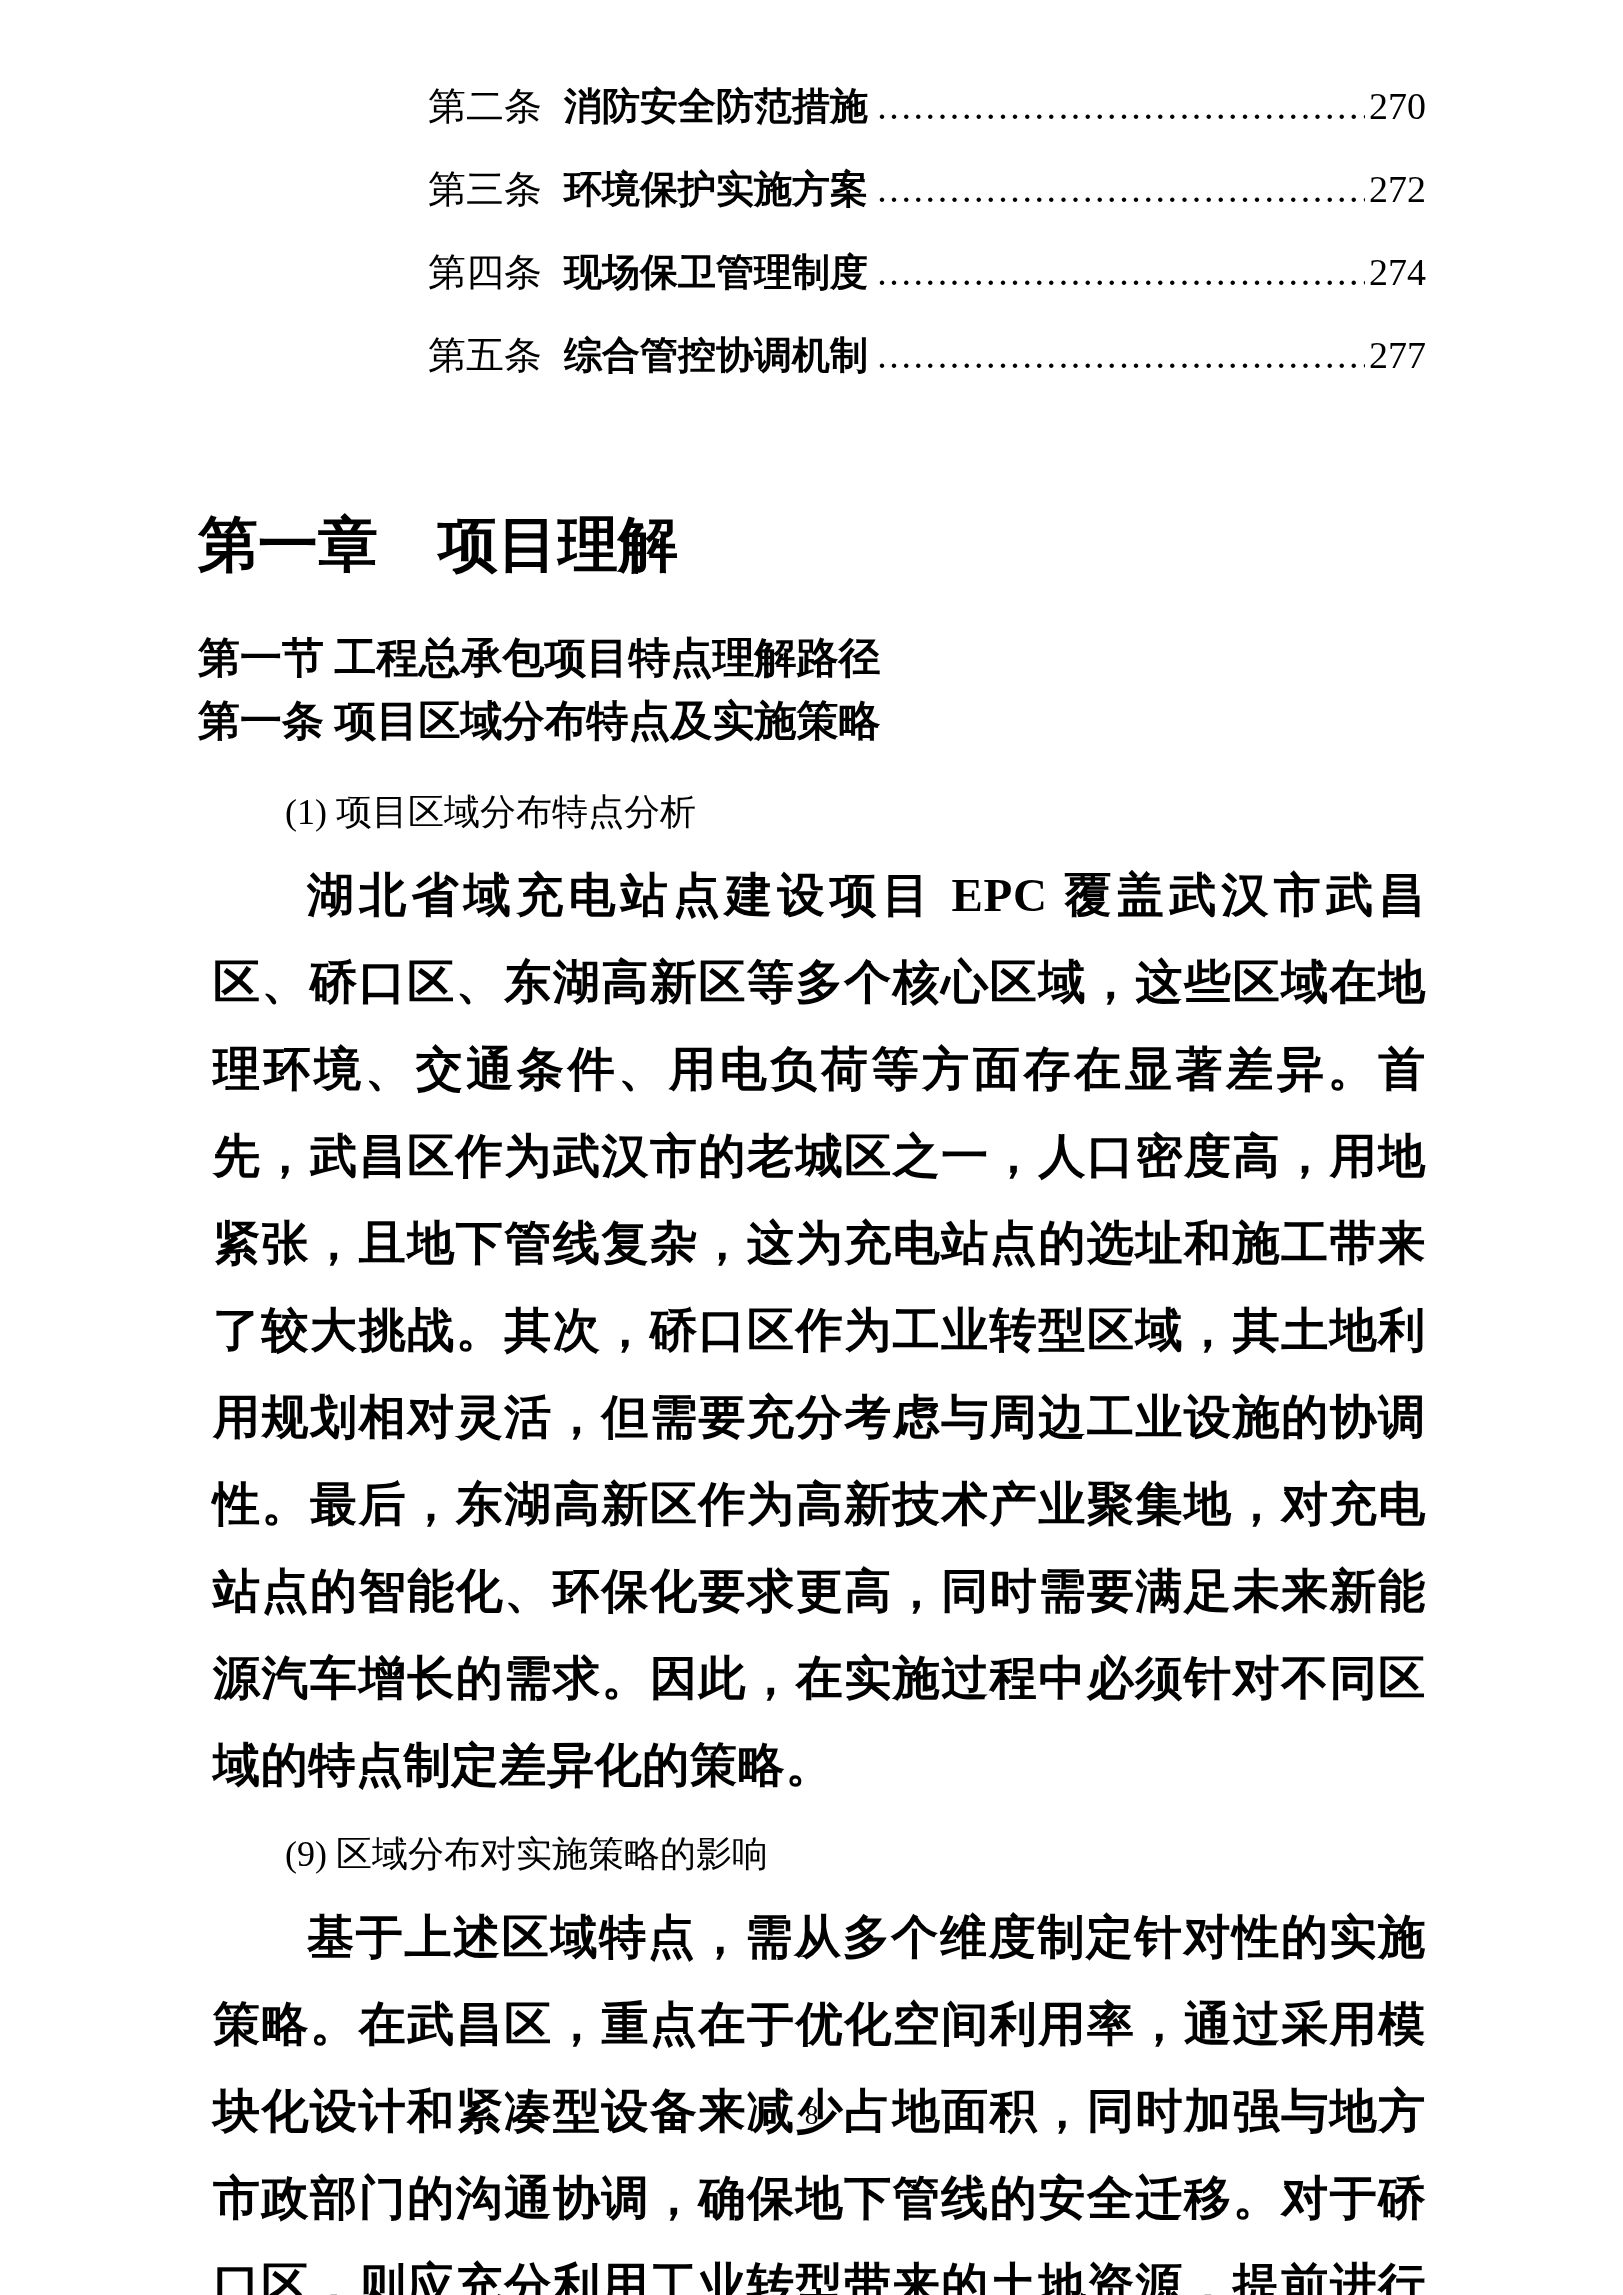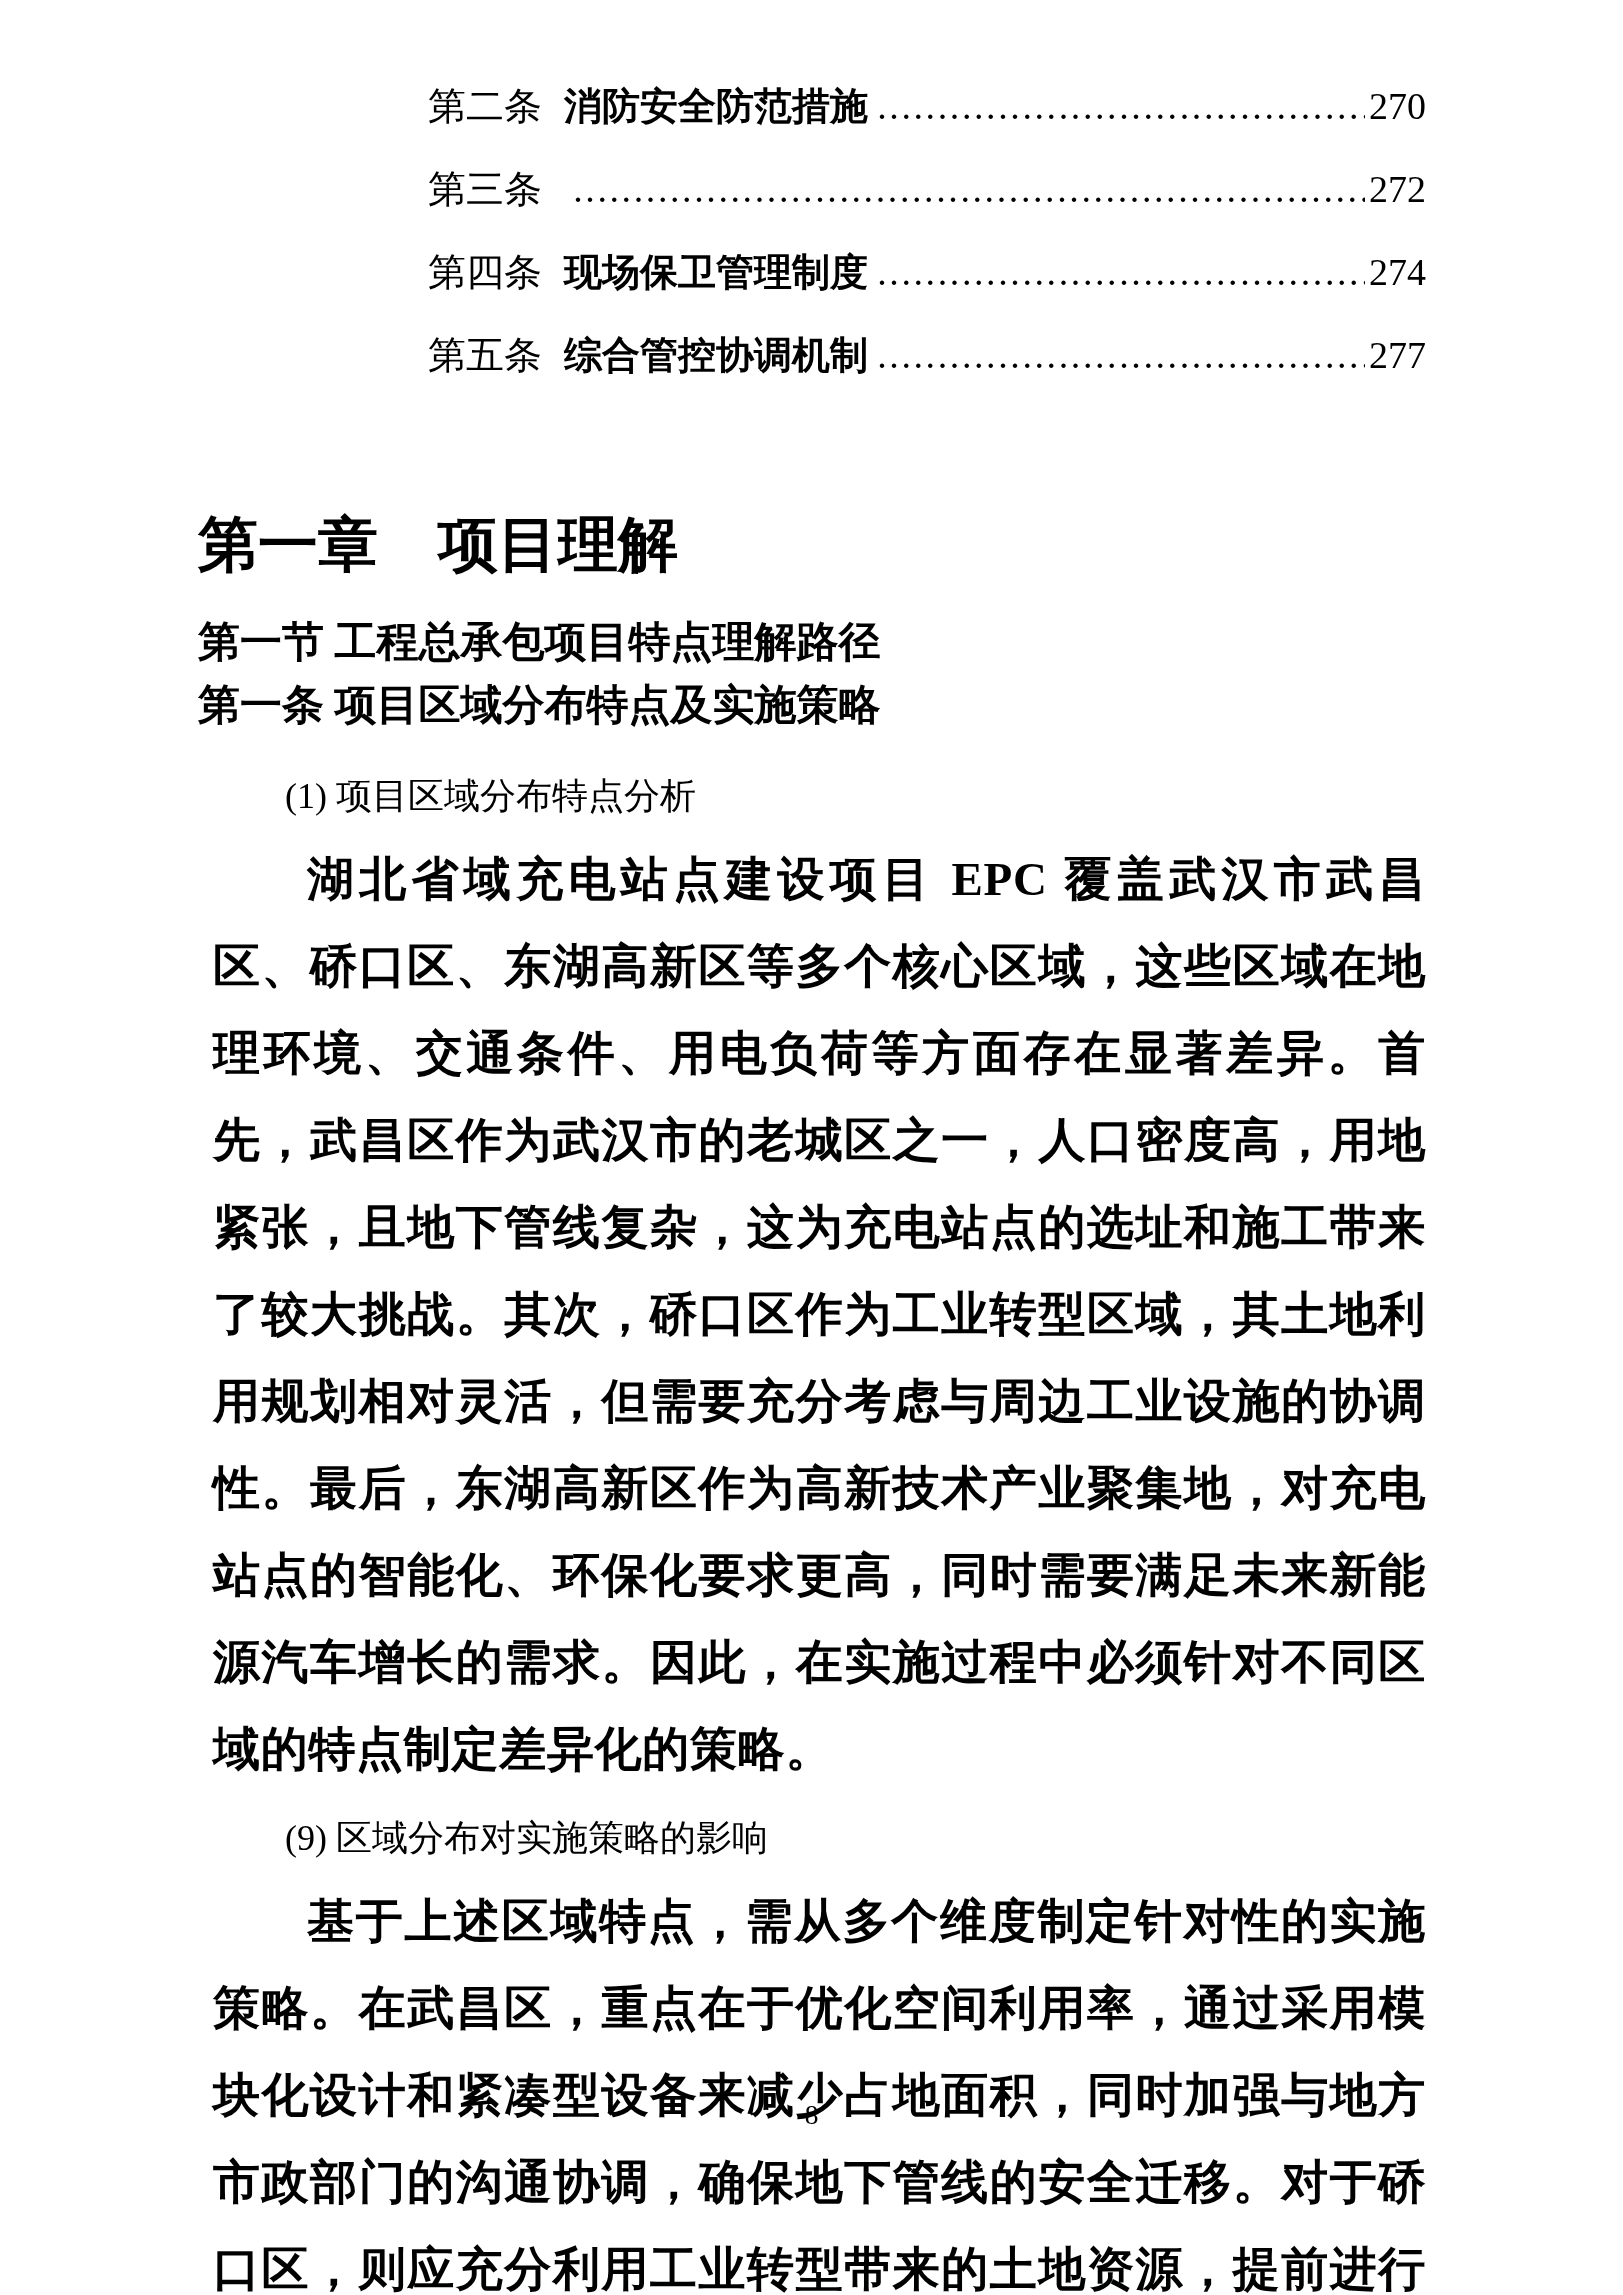--- a/index.html
+++ b/index.html
@@ -56,21 +56,21 @@
 
   
   .chapter-heading {
     margin-top: 106px;
     font-size: 60px;
     line-height: 85px;
     font-weight: 700;
     white-space: pre-wrap;
   }
   .section-heading {
-    margin-top: 23px;
+    margin-top: 39px;
     font-size: 42px;
     line-height: 63px;
     font-weight: 700;
     white-space: pre-wrap;
   }
   .article-heading {
     font-size: 42px;
     line-height: 63px;
     font-weight: 700;
     white-space: pre-wrap;
@@ -118,20 +118,21 @@
 
       <div class="toc-entry">
         <span class="toc-label">第二条</span>
         <span class="toc-title">消防安全防范措施</span>
         <span class="toc-leader"></span>
         <span class="toc-page">270</span>
       </div>
 
       <div class="toc-entry">
         <span class="toc-label">第三条</span>
+        <span class="toc-title">环境保护实施方案</span>
         <span class="toc-leader"></span>
         <span class="toc-page">272</span>
       </div>
 
       <div class="toc-entry">
         <span class="toc-label">第四条</span>
         <span class="toc-title">现场保卫管理制度</span>
         <span class="toc-leader"></span>
         <span class="toc-page">274</span>
       </div>

